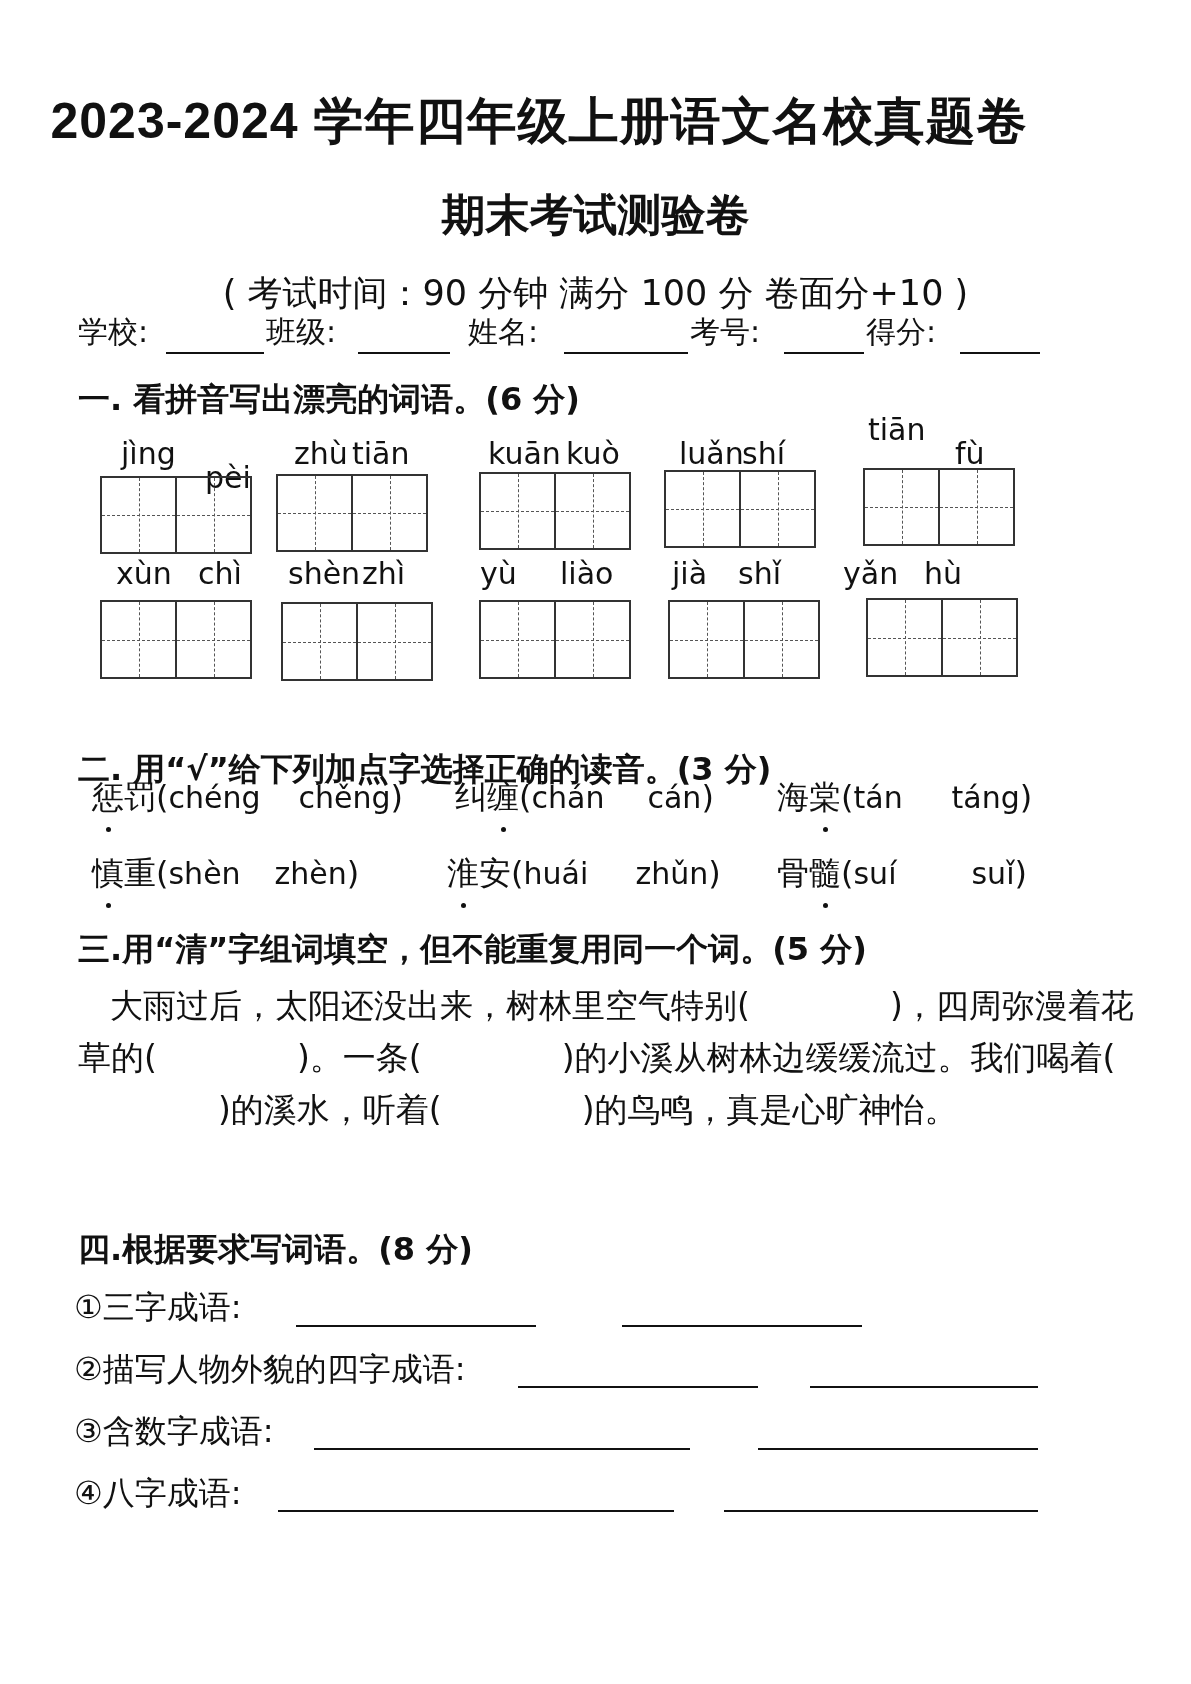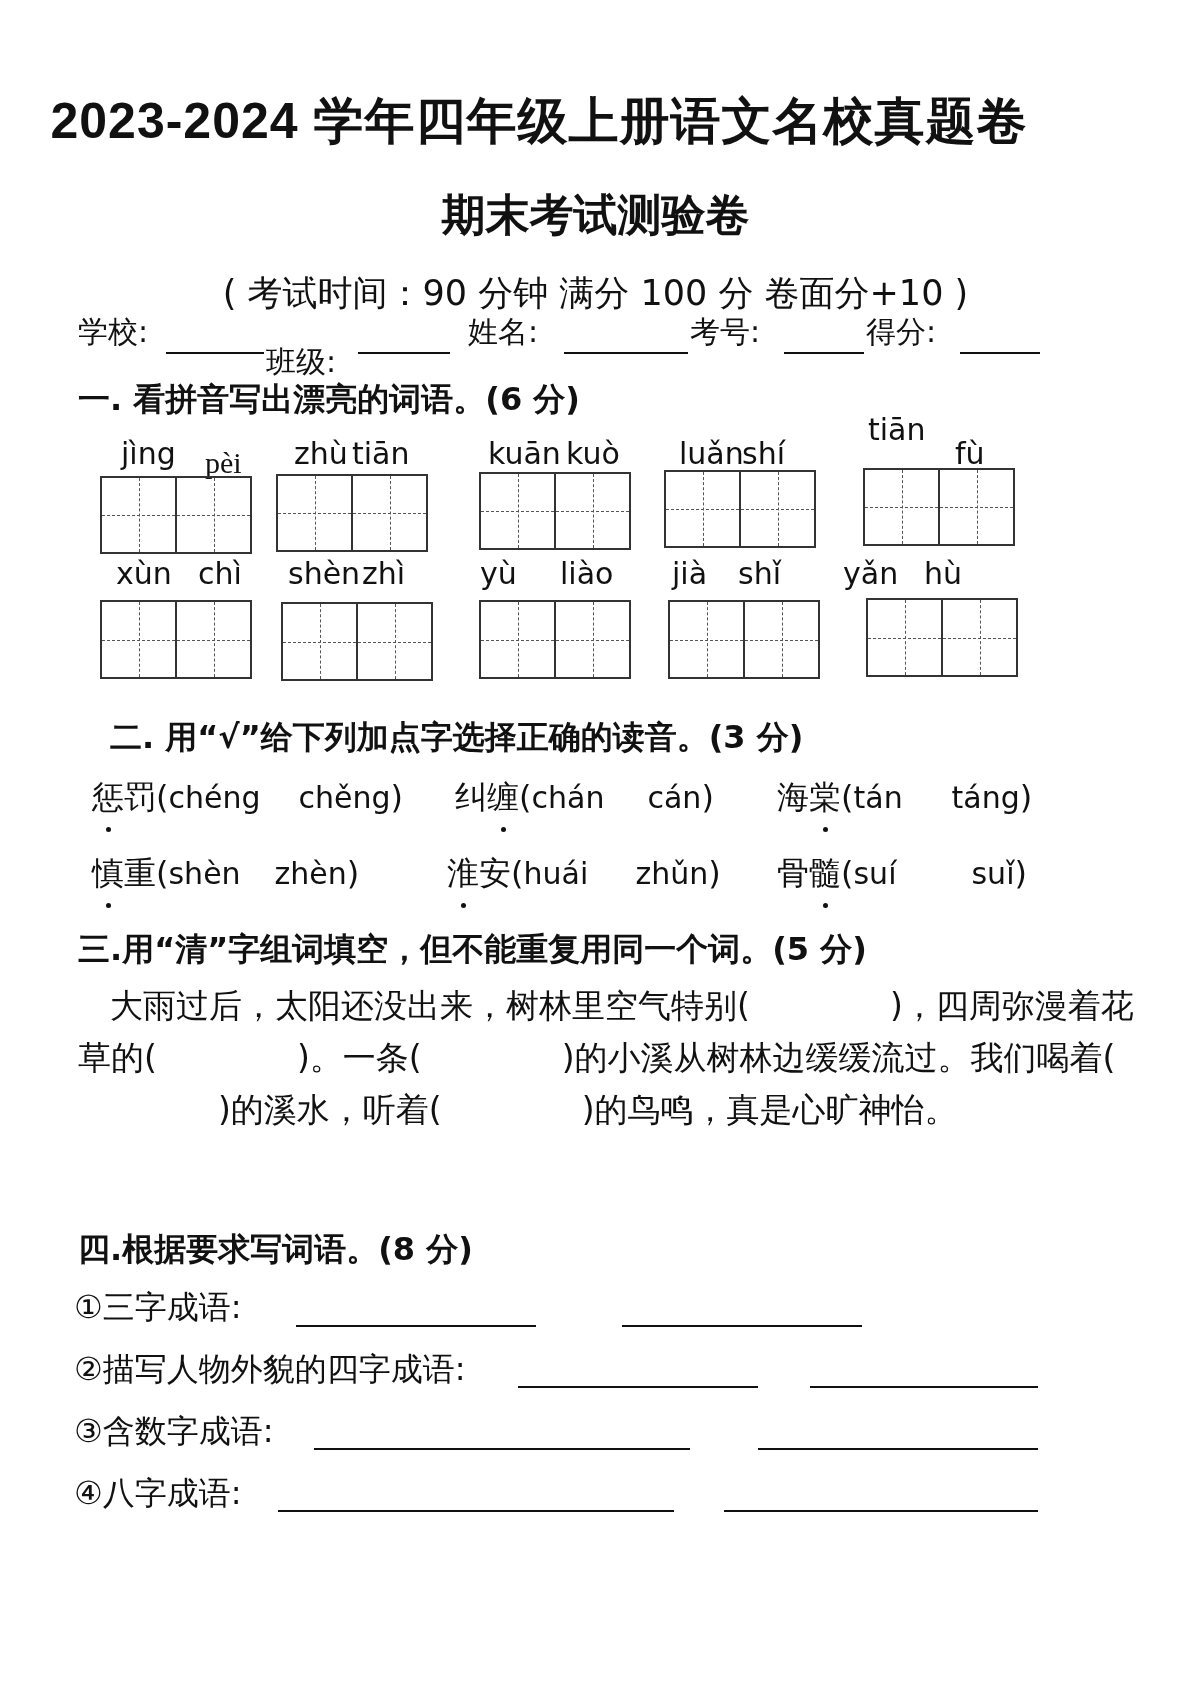--- a/index.html
+++ b/index.html
@@ -26,34 +26,34 @@
 </head>
 <body>
 
 <div class="abs title">2023-2024 学年四年级上册语文名校真题卷</div>
 <div class="abs subtitle">期末考试测验卷</div>
 <div class="abs meta">( 考试时间：90 分钟  满分 100 分  卷面分+10 )</div>
 
 <div class="abs" style="top:312px; left:78px; font-size:30px; height:40px;">
   <span class="abs" style="left:0; top:0;">学校:</span>
   <span class="line" style="left:88px; top:38px; width:98px;"></span>
-  <span class="abs" style="left:188px; top:0;margin-top:30px;">班级:</span>
+  <span class="abs" style="left:188px; top:0;">班级:</span>
   <span class="line" style="left:280px; top:38px; width:92px;"></span>
   <span class="abs" style="left:390px; top:0;">姓名:</span>
   <span class="line" style="left:486px; top:38px; width:124px;"></span>
   <span class="abs" style="left:612px; top:0;">考号:</span>
   <span class="line" style="left:706px; top:38px; width:80px;"></span>
   <span class="abs" style="left:788px; top:0;">得分:</span>
   <span class="line" style="left:882px; top:38px; width:80px;"></span>
 </div>
 
 <div class="abs sec-title" style="top:378px;">一. 看拼音写出漂亮的词语。(6 分)</div>
 
 <span class="abs pinyin" style="left:121px; top:436px;">jìng</span>
-<span class="abs pinyin" style="left:205px; top:446px;font-family:Liberation Serif, serif;">pèi</span>
+<span class="abs pinyin" style="left:205px; top:460px;">pèi</span>
 <span class="abs pinyin" style="left:294px; top:436px;">zhù</span>
 <span class="abs pinyin" style="left:352px; top:436px;">tiān</span>
 <span class="abs pinyin" style="left:488px; top:436px;">kuān</span>
 <span class="abs pinyin" style="left:566px; top:436px;">kuò</span>
 <span class="abs pinyin" style="left:679px; top:436px;">luǎn</span>
 <span class="abs pinyin" style="left:742px; top:436px;">shí</span>
 <span class="abs pinyin" style="left:868px; top:412px;">tiān</span>
 <span class="abs pinyin" style="left:955px; top:436px;">fù</span>
 
 <div class="grid" style="left:100px; top:476px; width:152px; height:78px;">
@@ -102,21 +102,21 @@
   </div>
 <div class="grid" style="left:668px; top:600px; width:152px; height:79px;">
     <div class="cell"></div>
     <div class="cell"></div>
   </div>
 <div class="grid" style="left:866px; top:598px; width:152px; height:79px;">
     <div class="cell"></div>
     <div class="cell"></div>
   </div>
 
-<div class="abs sec-title" style="top:716px;margin-left:32px;">二. 用“√”给下列加点字选择正确的读音。(3 分)</div>
+<div class="abs sec-title" style="top:748px;">二. 用“√”给下列加点字选择正确的读音。(3 分)</div>
 
 <div class="abs q2-item" style="left:92px; top:776px;">
   <span class="dotted">惩</span>
     <span>罚</span>
     <span>(</span>
     <span class="opt" style="width:130px;">chéng</span>
     <span class="opt">chěng</span>
     <span>)</span>
 </div>
 <div class="abs q2-item" style="left:455px; top:776px;">

